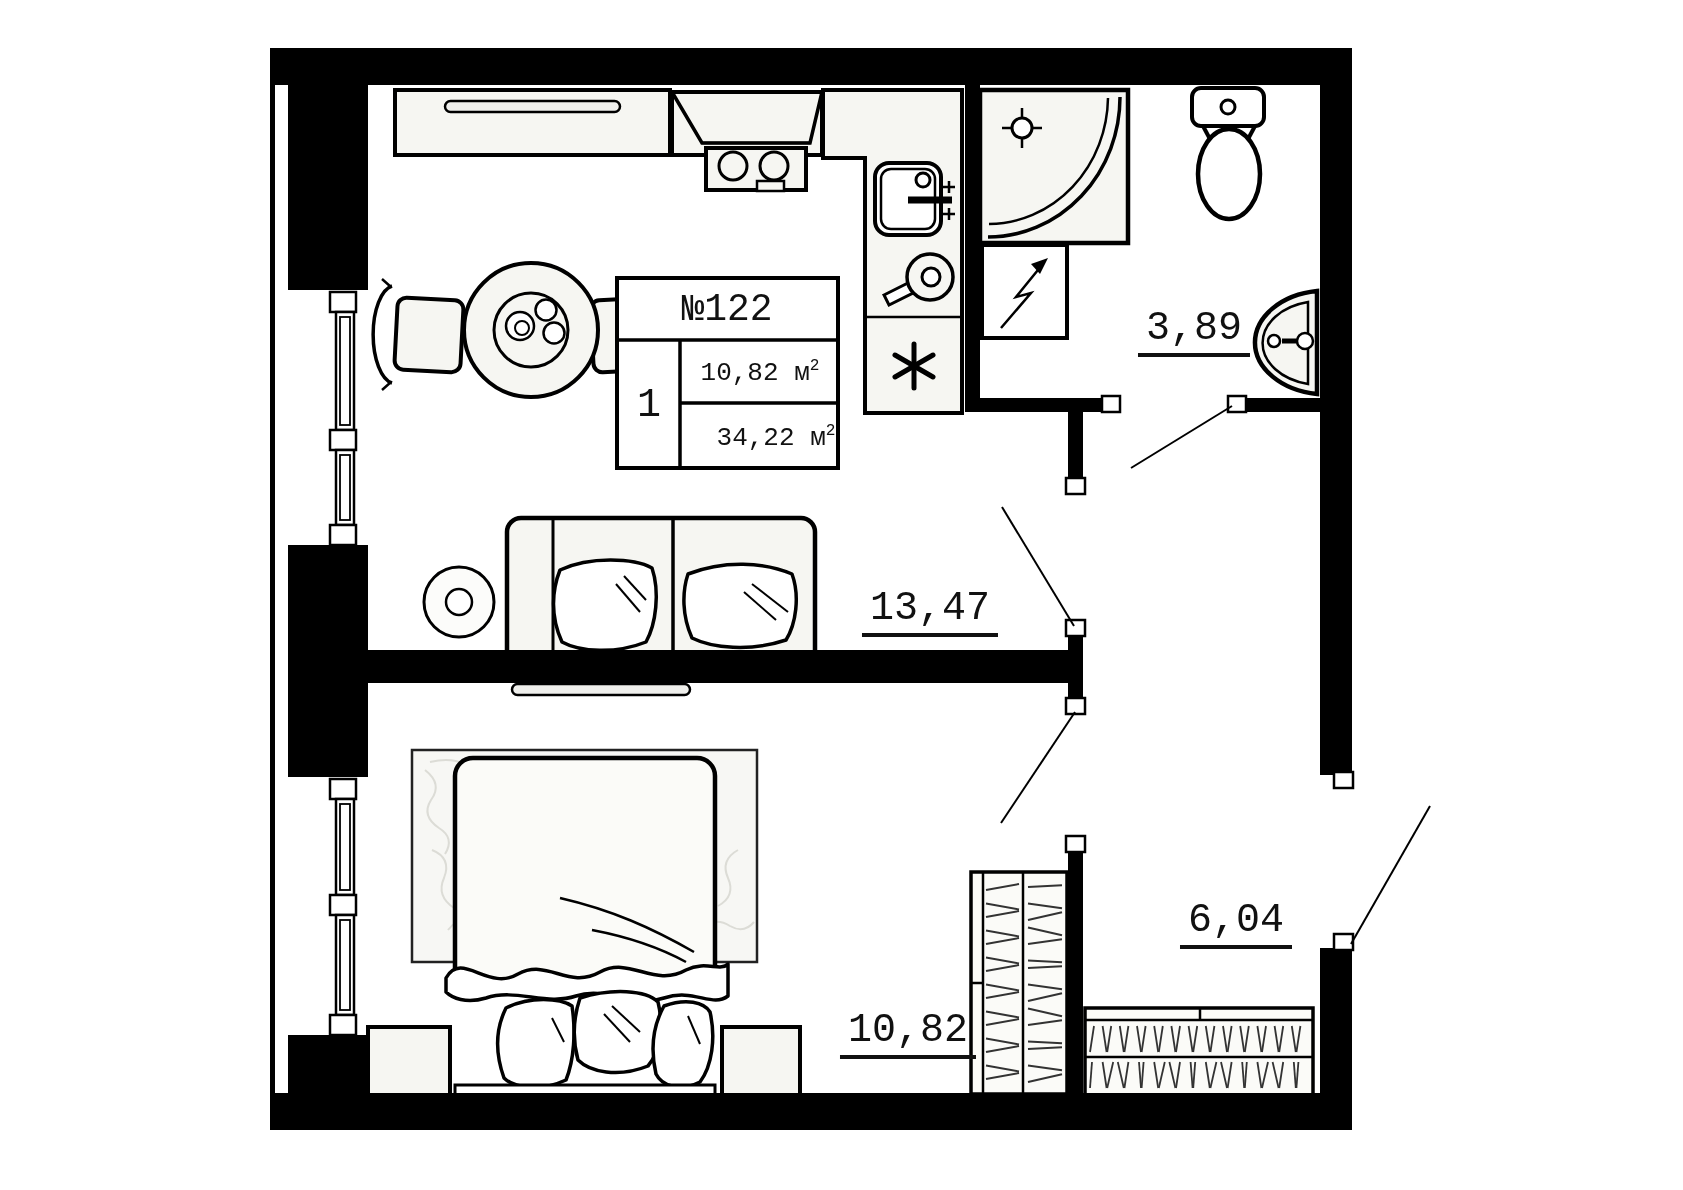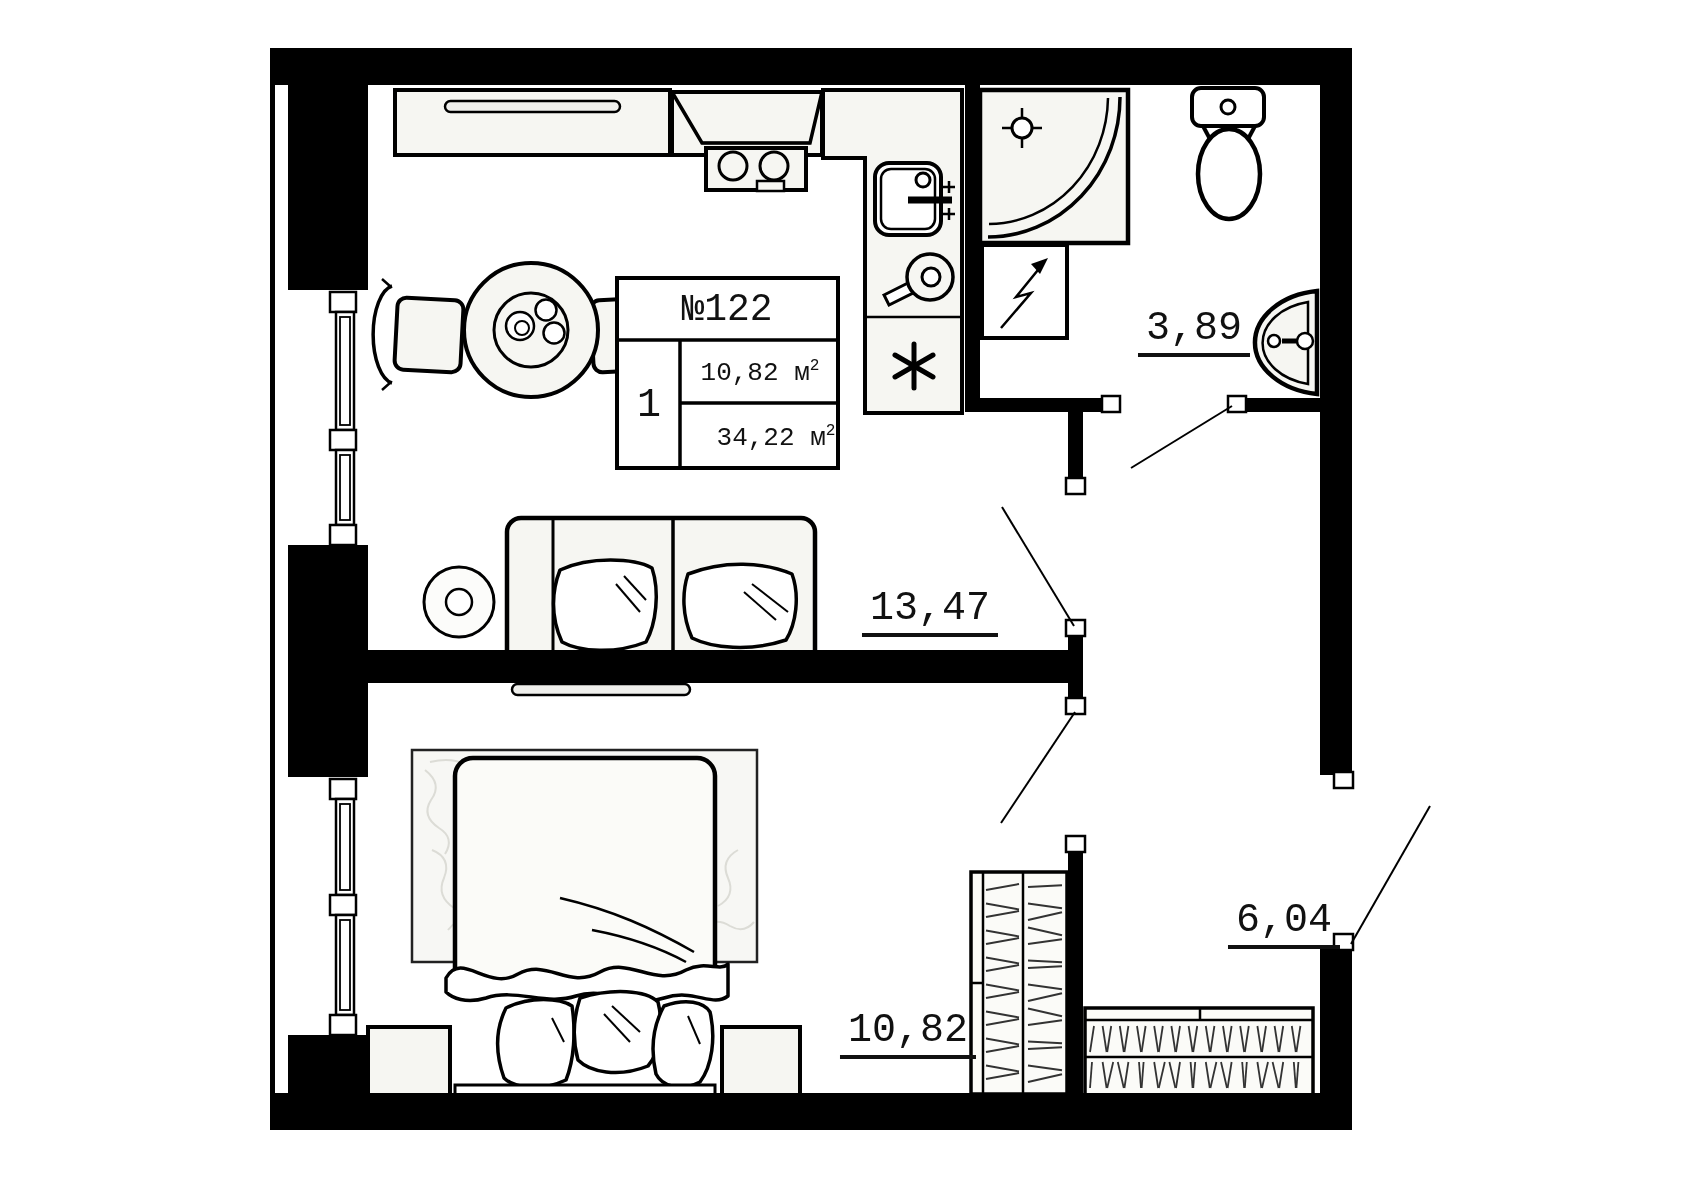--- a/index.html
+++ b/index.html
@@ -332,15 +332,15 @@
   </g>
 </svg>
 
   <div class="boxtxt" style="left:727px;top:310px;font-size:38px;"><span>№122</span></div>
   <div class="boxtxt" style="left:649px;top:406px;font-size:40px;"><span>1</span></div>
   <div class="boxtxt" style="left:760px;top:372px;"><span>10,82</span>&nbsp;<span>м</span><sup>2</sup></div>
   <div class="boxtxt" style="left:760px;top:437px;padding-left:32px;"><span>34,22</span>&nbsp;<span>м</span><sup>2</sup></div>
 
   <div class="lbl" style="left:930px;top:588px;margin-top:24px;"><span>13,47</span></div>
   <div class="lbl" style="left:1194px;top:332px;"><span>3,89</span></div>
-  <div class="lbl" style="left:1284px;top:924px;"><span>6,04</span></div>
+  <div class="lbl" style="left:1236px;top:924px;"><span>6,04</span></div>
   <div class="lbl" style="left:908px;top:1034px;"><span>10,82</span></div>
 </div>
 
 </body></html>

